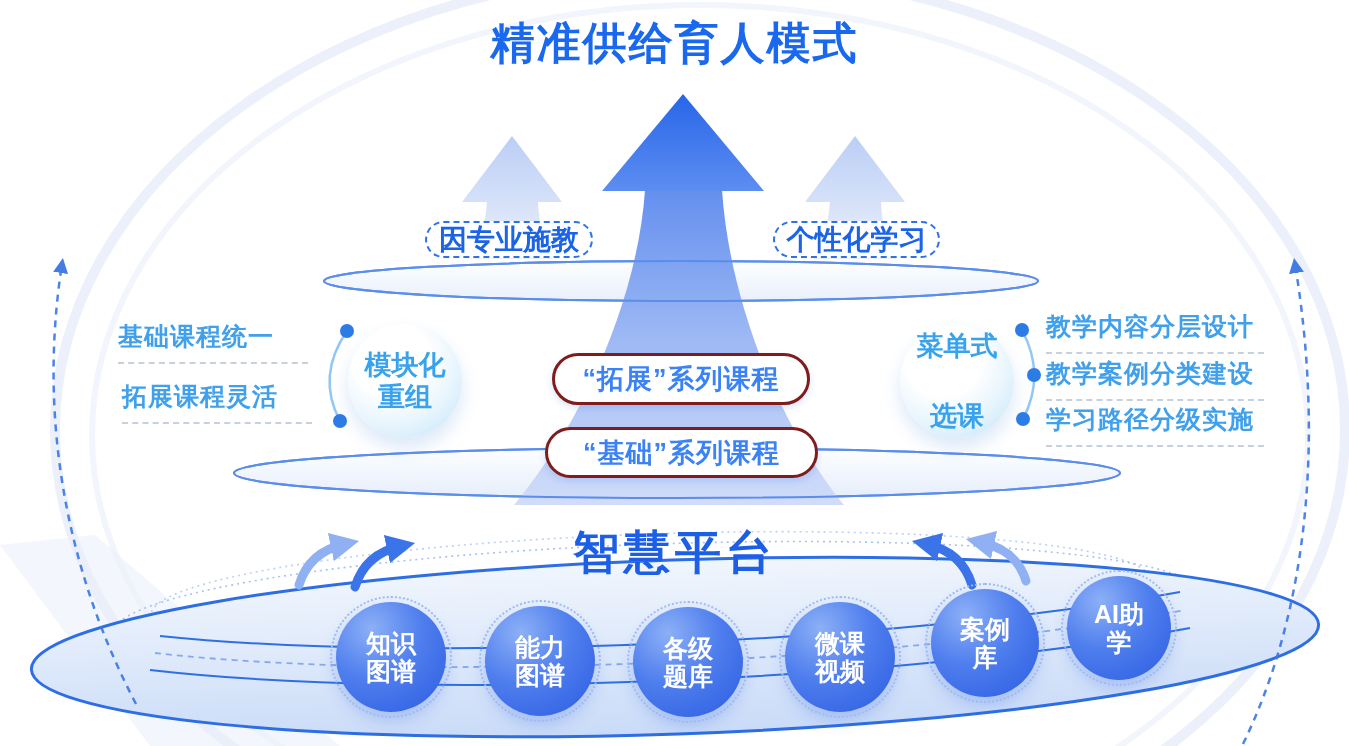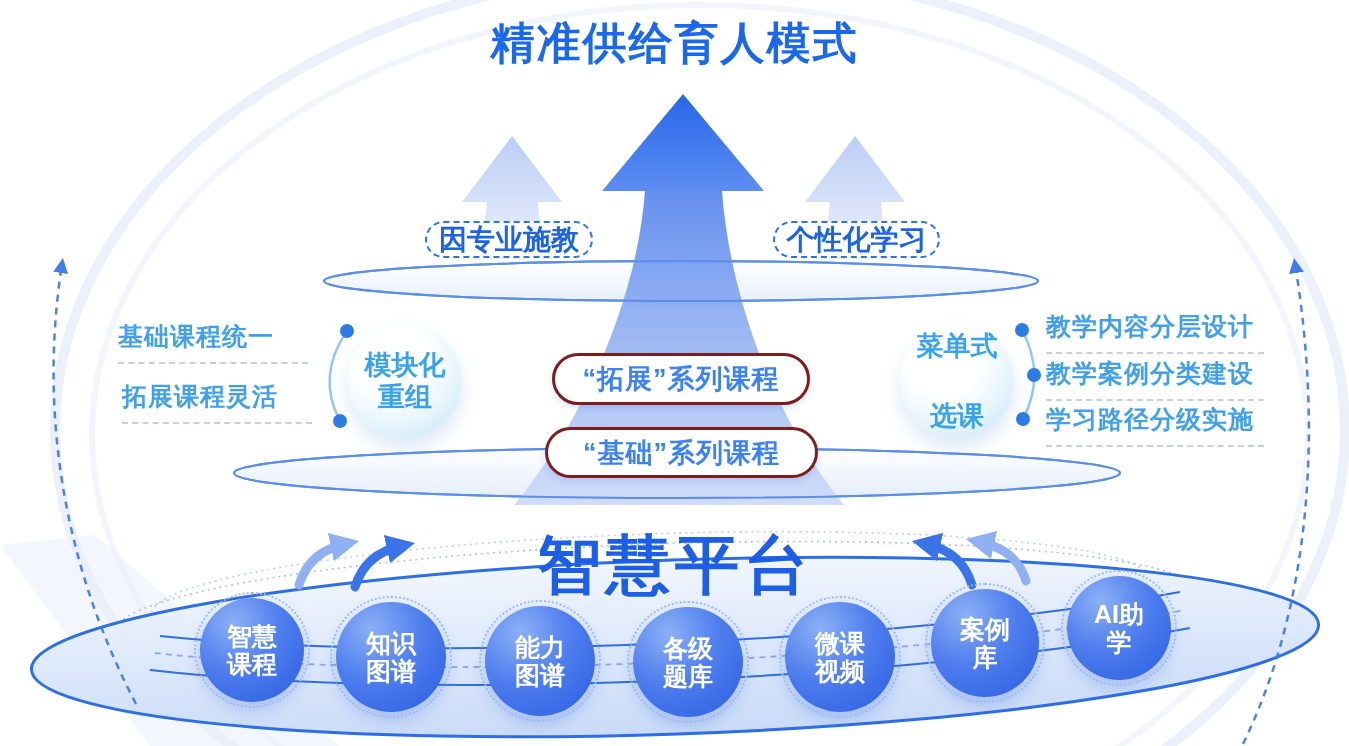--- a/index.html
+++ b/index.html
@@ -30,21 +30,21 @@
     color:#38a3ec;font-weight:bold;font-size:27px;line-height:1.2;text-align:center;
   }
   .center-pill{
     background:#fff;border:3px solid #7f1d1d;border-radius:28px;
     display:flex;align-items:center;justify-content:center;
     color:#3b82f6;font-weight:bold;font-size:27px;letter-spacing:1px;
     box-shadow:0 3px 7px rgba(46,110,228,.18);box-sizing:border-box;
   }
   .platform-title{
     left:530px;top:522px;width:290px;text-align:center;
-    font-size:64px;font-weight:800;color:#1c5fe6;letter-spacing:5px;
+    font-size:46px;font-weight:800;color:#1c5fe6;letter-spacing:5px;
   }
   .module-circle{
     border-radius:50%;
     background:radial-gradient(circle at 32% 24%, #8cb0f6 0%, #4f7eee 45%, #2b5ce0 100%);
     outline:2px dotted #9dbbf2;outline-offset:4px;
     box-shadow:0 8px 16px rgba(44,94,224,.25);
     display:flex;flex-direction:column;align-items:center;justify-content:center;
     color:#ffffff;font-weight:bold;font-size:25px;line-height:1.14;text-align:center;
   }
 </style>
@@ -151,24 +151,20 @@
   </div>
   <div class="abs side-item" style="left:1046px;top:310px;width:218px;">教学内容分层设计</div>
   <div class="abs side-item" style="left:1046px;top:357px;width:218px;">教学案例分类建设</div>
   <div class="abs side-item" style="left:1046px;top:403px;width:218px;">学习路径分级实施</div>
 
   <div class="abs center-pill" style="left:552px;top:353px;width:258px;height:52px;">“拓展”系列课程</div>
   <div class="abs center-pill" style="left:545px;top:427px;width:273px;height:51px;">“基础”系列课程</div>
 
   <div class="abs platform-title">智慧平台</div>
 
-  <div class="abs module-circle" style="left:200px;top:598px;width:104px;height:104px;">
-    <span>智慧</span>
-    <span>课程</span>
-  </div>
   <div class="abs module-circle" style="left:336px;top:602px;width:110px;height:110px;">
     <span>知识</span>
     <span>图谱</span>
   </div>
   <div class="abs module-circle" style="left:485px;top:606px;width:110px;height:110px;">
     <span>能力</span>
     <span>图谱</span>
   </div>
   <div class="abs module-circle" style="left:633px;top:607px;width:110px;height:110px;">
     <span>各级</span>

